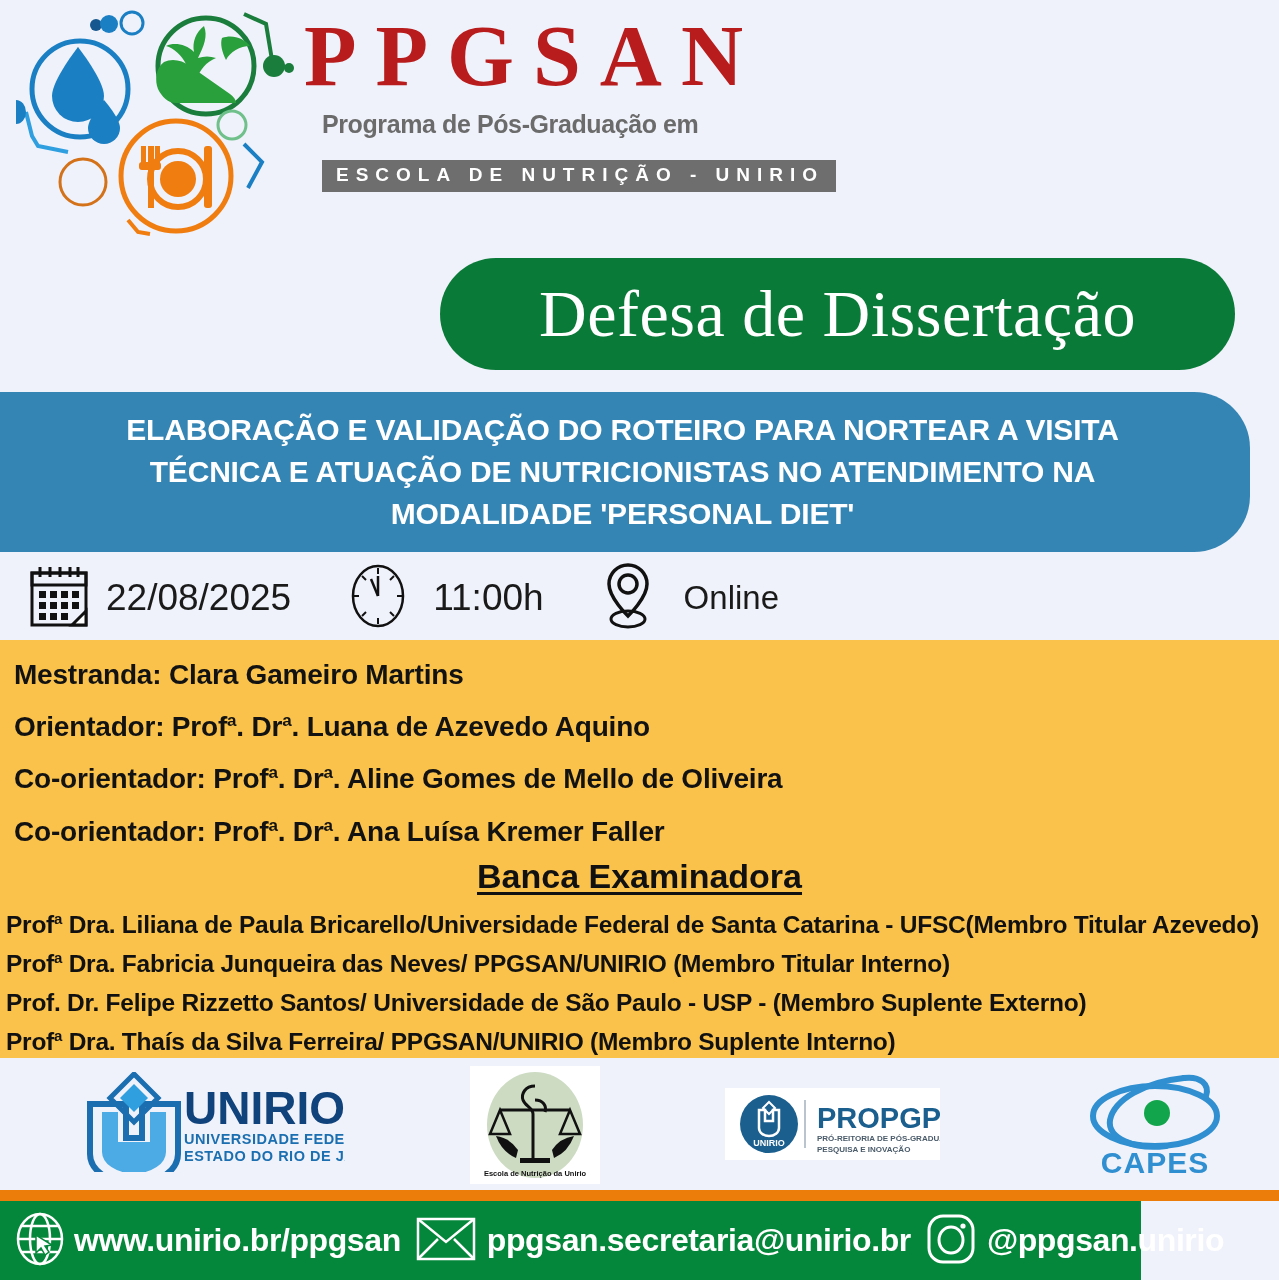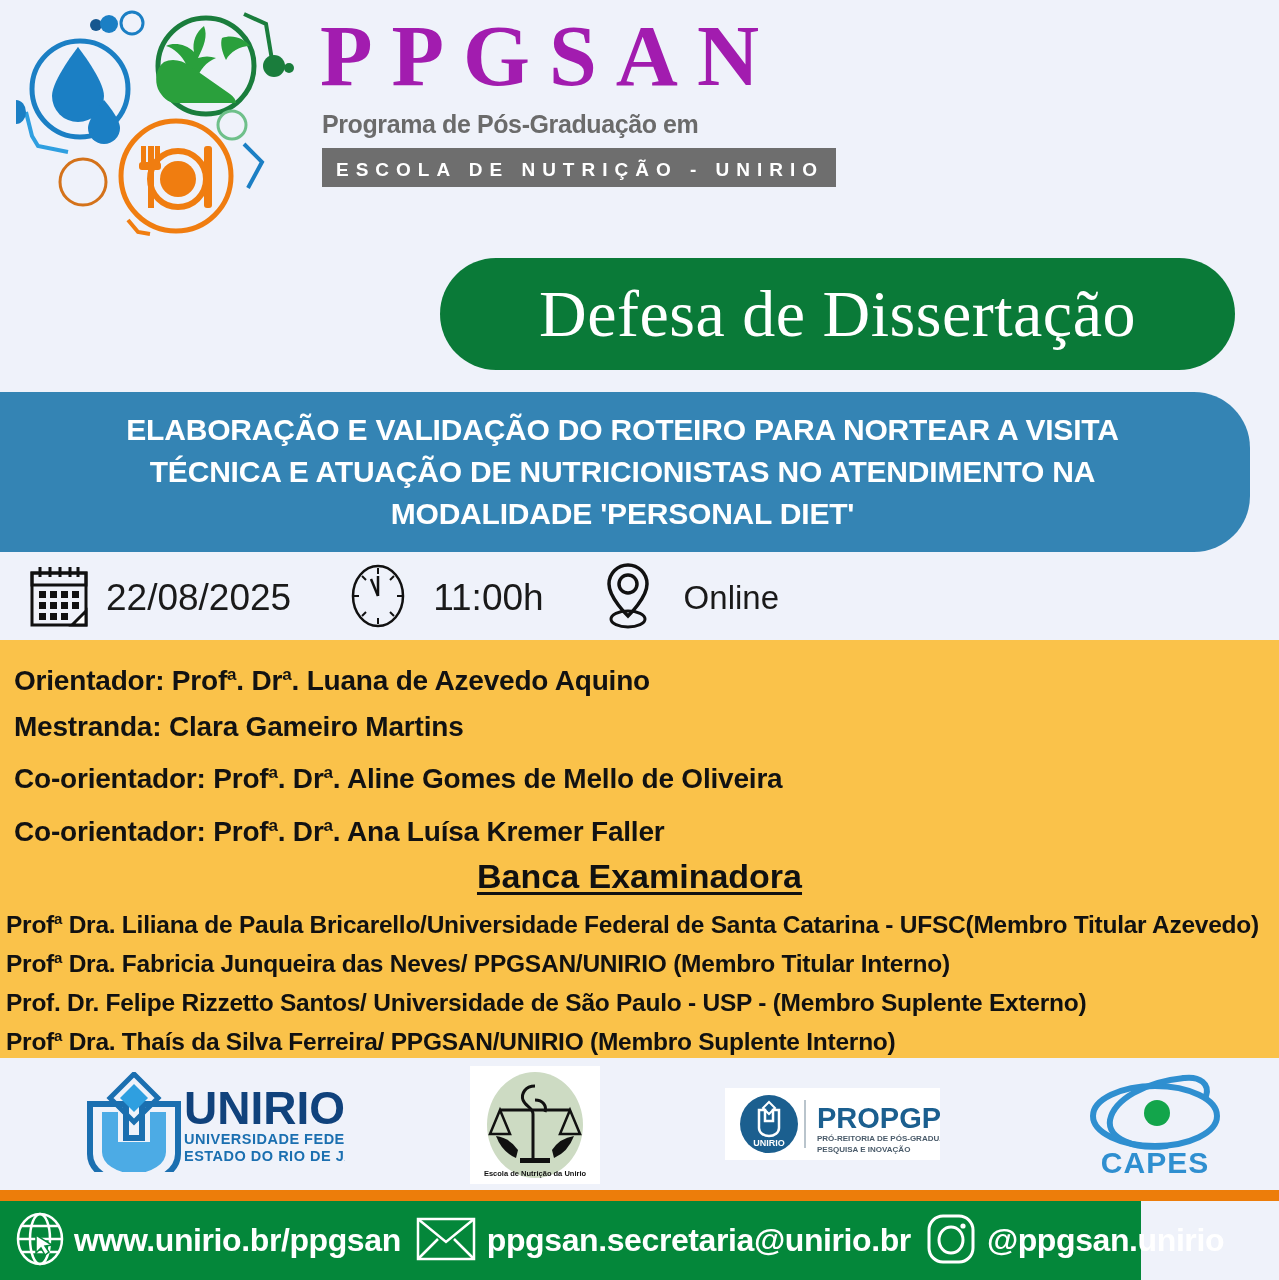--- a/index.html
+++ b/index.html
@@ -13,25 +13,25 @@
   .poster{position:relative;width:1279px;height:1280px;background:#eff2fa;overflow:hidden;}
 
   
   .header{position:absolute;left:0;top:0;width:1279px;height:248px;}
   .logo-graphic{position:absolute;left:8px;top:4px;width:292px;height:240px;}
   .logo-text{position:absolute;left:300px;top:8px;width:560px;height:230px;}
   .ppgsan-word{
     font-family:"Liberation Serif", serif;
     font-weight:700;
     font-size:86px;
-    color:#a21caf;
+    color:#b91c1c;
     letter-spacing:19px;
     line-height:96px;
     white-space:nowrap;
-    margin-left:20px;
+    margin-left:4px;
   }
   .prog-line{
     font-family:"Liberation Sans", sans-serif;
     font-weight:700;
     font-size:25px;
     color:#6b6b6b;
     line-height:40px;
     white-space:nowrap;
     letter-spacing:-0.4px;
     margin-left:22px;
@@ -43,25 +43,25 @@
     line-height:42px;
     white-space:nowrap;
     color:#6b6b6b;
     letter-spacing:-0.4px;
     margin-left:22px;
   }
   .seg-line .b{color:#1b7fc4;}
   .seg-line .g{color:#2aa03c;}
   .seg-line .o{color:#f07d10;}
   .escola-bar{
-    margin-left:22px;margin-top:4px;
+    margin-left:22px;margin-top:16px;
     background:#6e6e6e;color:#ffffff;
     font-size:19px;font-weight:700;
     letter-spacing:7px;
-    padding:11px 12px 6px 14px;
+    padding:4px 12px 6px 14px;
     display:inline-block;
     white-space:nowrap;
   }
 
   
   .green-pill{
     position:absolute;left:440px;top:258px;width:795px;height:112px;
     background:#0a7a38;border-radius:56px;
     display:flex;align-items:center;justify-content:center;
   }
@@ -267,22 +267,22 @@
           <ellipse cx="28" cy="58" rx="17" ry="8" fill="none" stroke="#111" stroke-width="3"></ellipse>
         </svg>
       </span>
       <span class="meta-text place">Online</span>
     </div>
   </div>
 
   <div class="orange-panel">
 
     <div class="people">
+      <div><span>Mestranda:</span> <span>Clara Gameiro Martins</span></div>
       <div><span>Orientador:</span> <span>Prof</span><sup>a</sup><span>. Dr</span><sup>a</sup><span>. Luana de Azevedo Aquino</span></div>
-      <div><span>Mestranda:</span> <span>Clara Gameiro Martins</span></div>
       <div><span>Co-orientador:</span> <span>Prof</span><sup>a</sup><span>. Dr</span><sup>a</sup><span>. Aline Gomes de Mello de Oliveira</span></div>
       <div><span>Co-orientador:</span> <span>Prof</span><sup>a</sup><span>. Dr</span><sup>a</sup><span>. Ana Luísa Kremer Faller</span></div>
     </div>
 
     <div class="banca">Banca Examinadora</div>
 
     <div class="board">
       <div><span>Prof</span><sup>a</sup><span> Dra. Liliana de Paula Bricarello/Universidade Federal de Santa Catarina - UFSC(Membro Titular Azevedo)</span></div>
       <div><span>Prof</span><sup>a</sup><span> Dra. Fabricia Junqueira das Neves/ PPGSAN/UNIRIO (Membro Titular Interno)</span></div>
       <div><span>Prof</span><sup></sup><span>. Dr. Felipe Rizzetto Santos/ Universidade de São Paulo - USP - (Membro Suplente Externo)</span></div>

